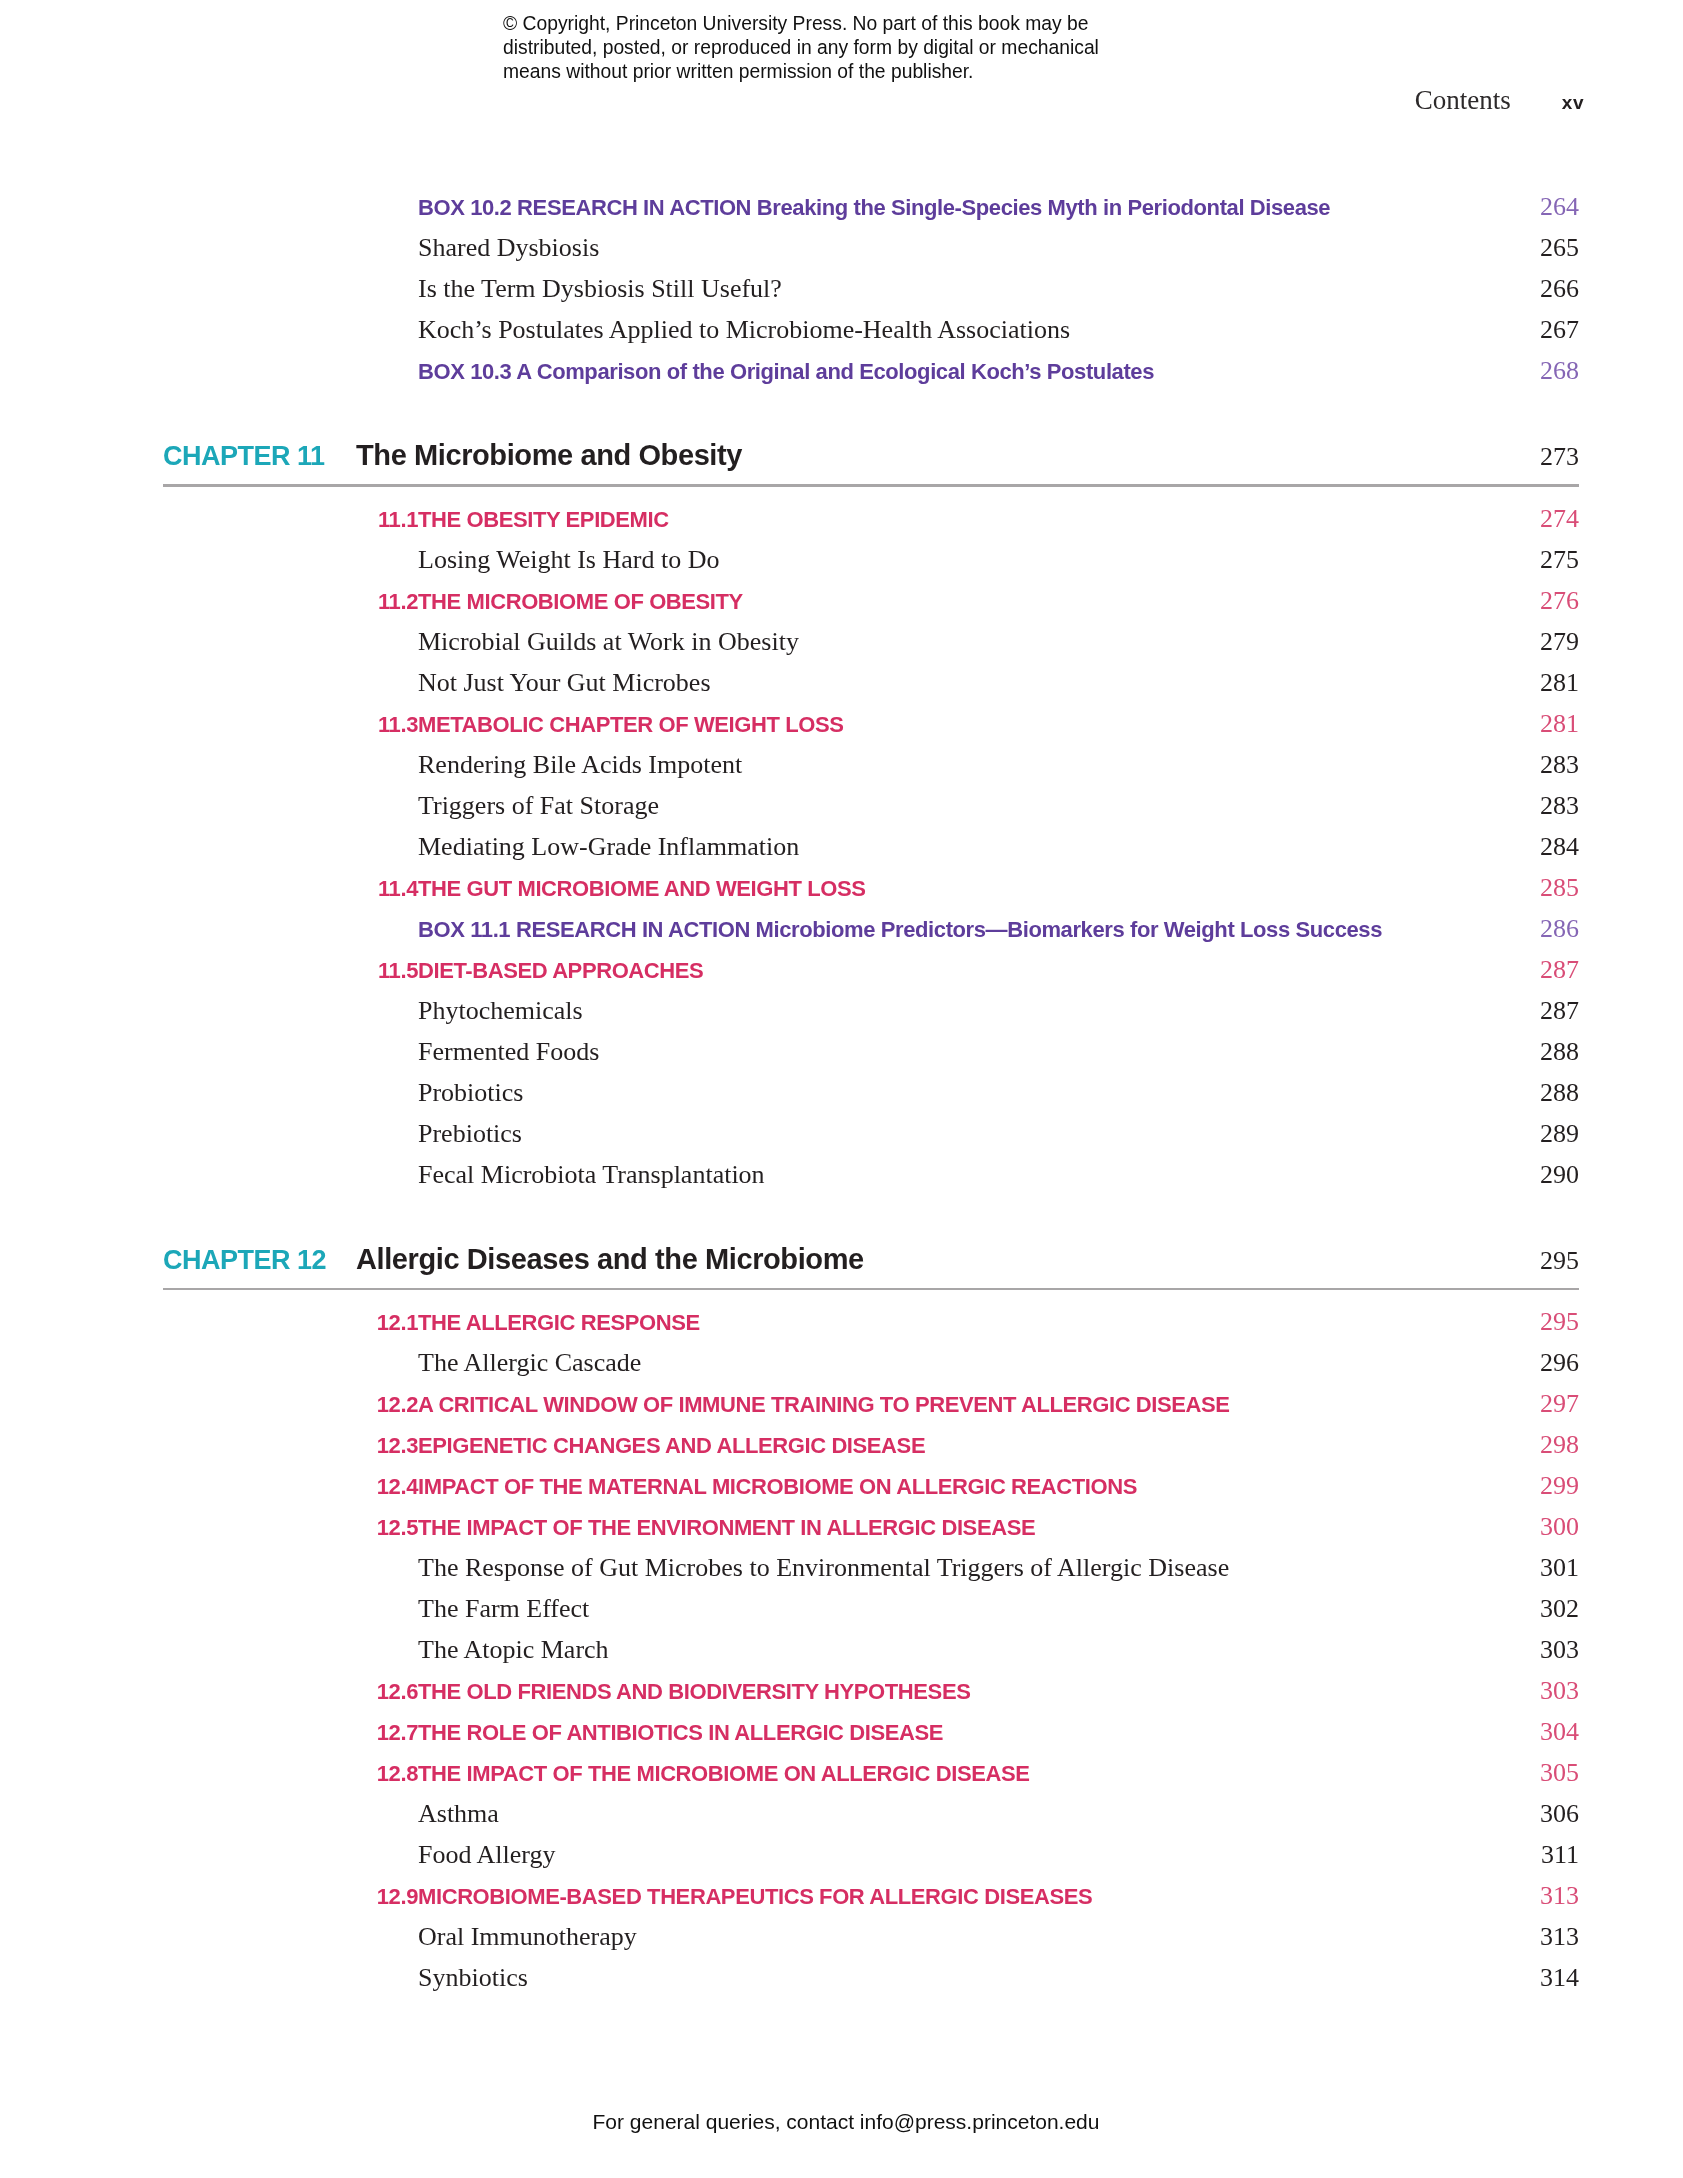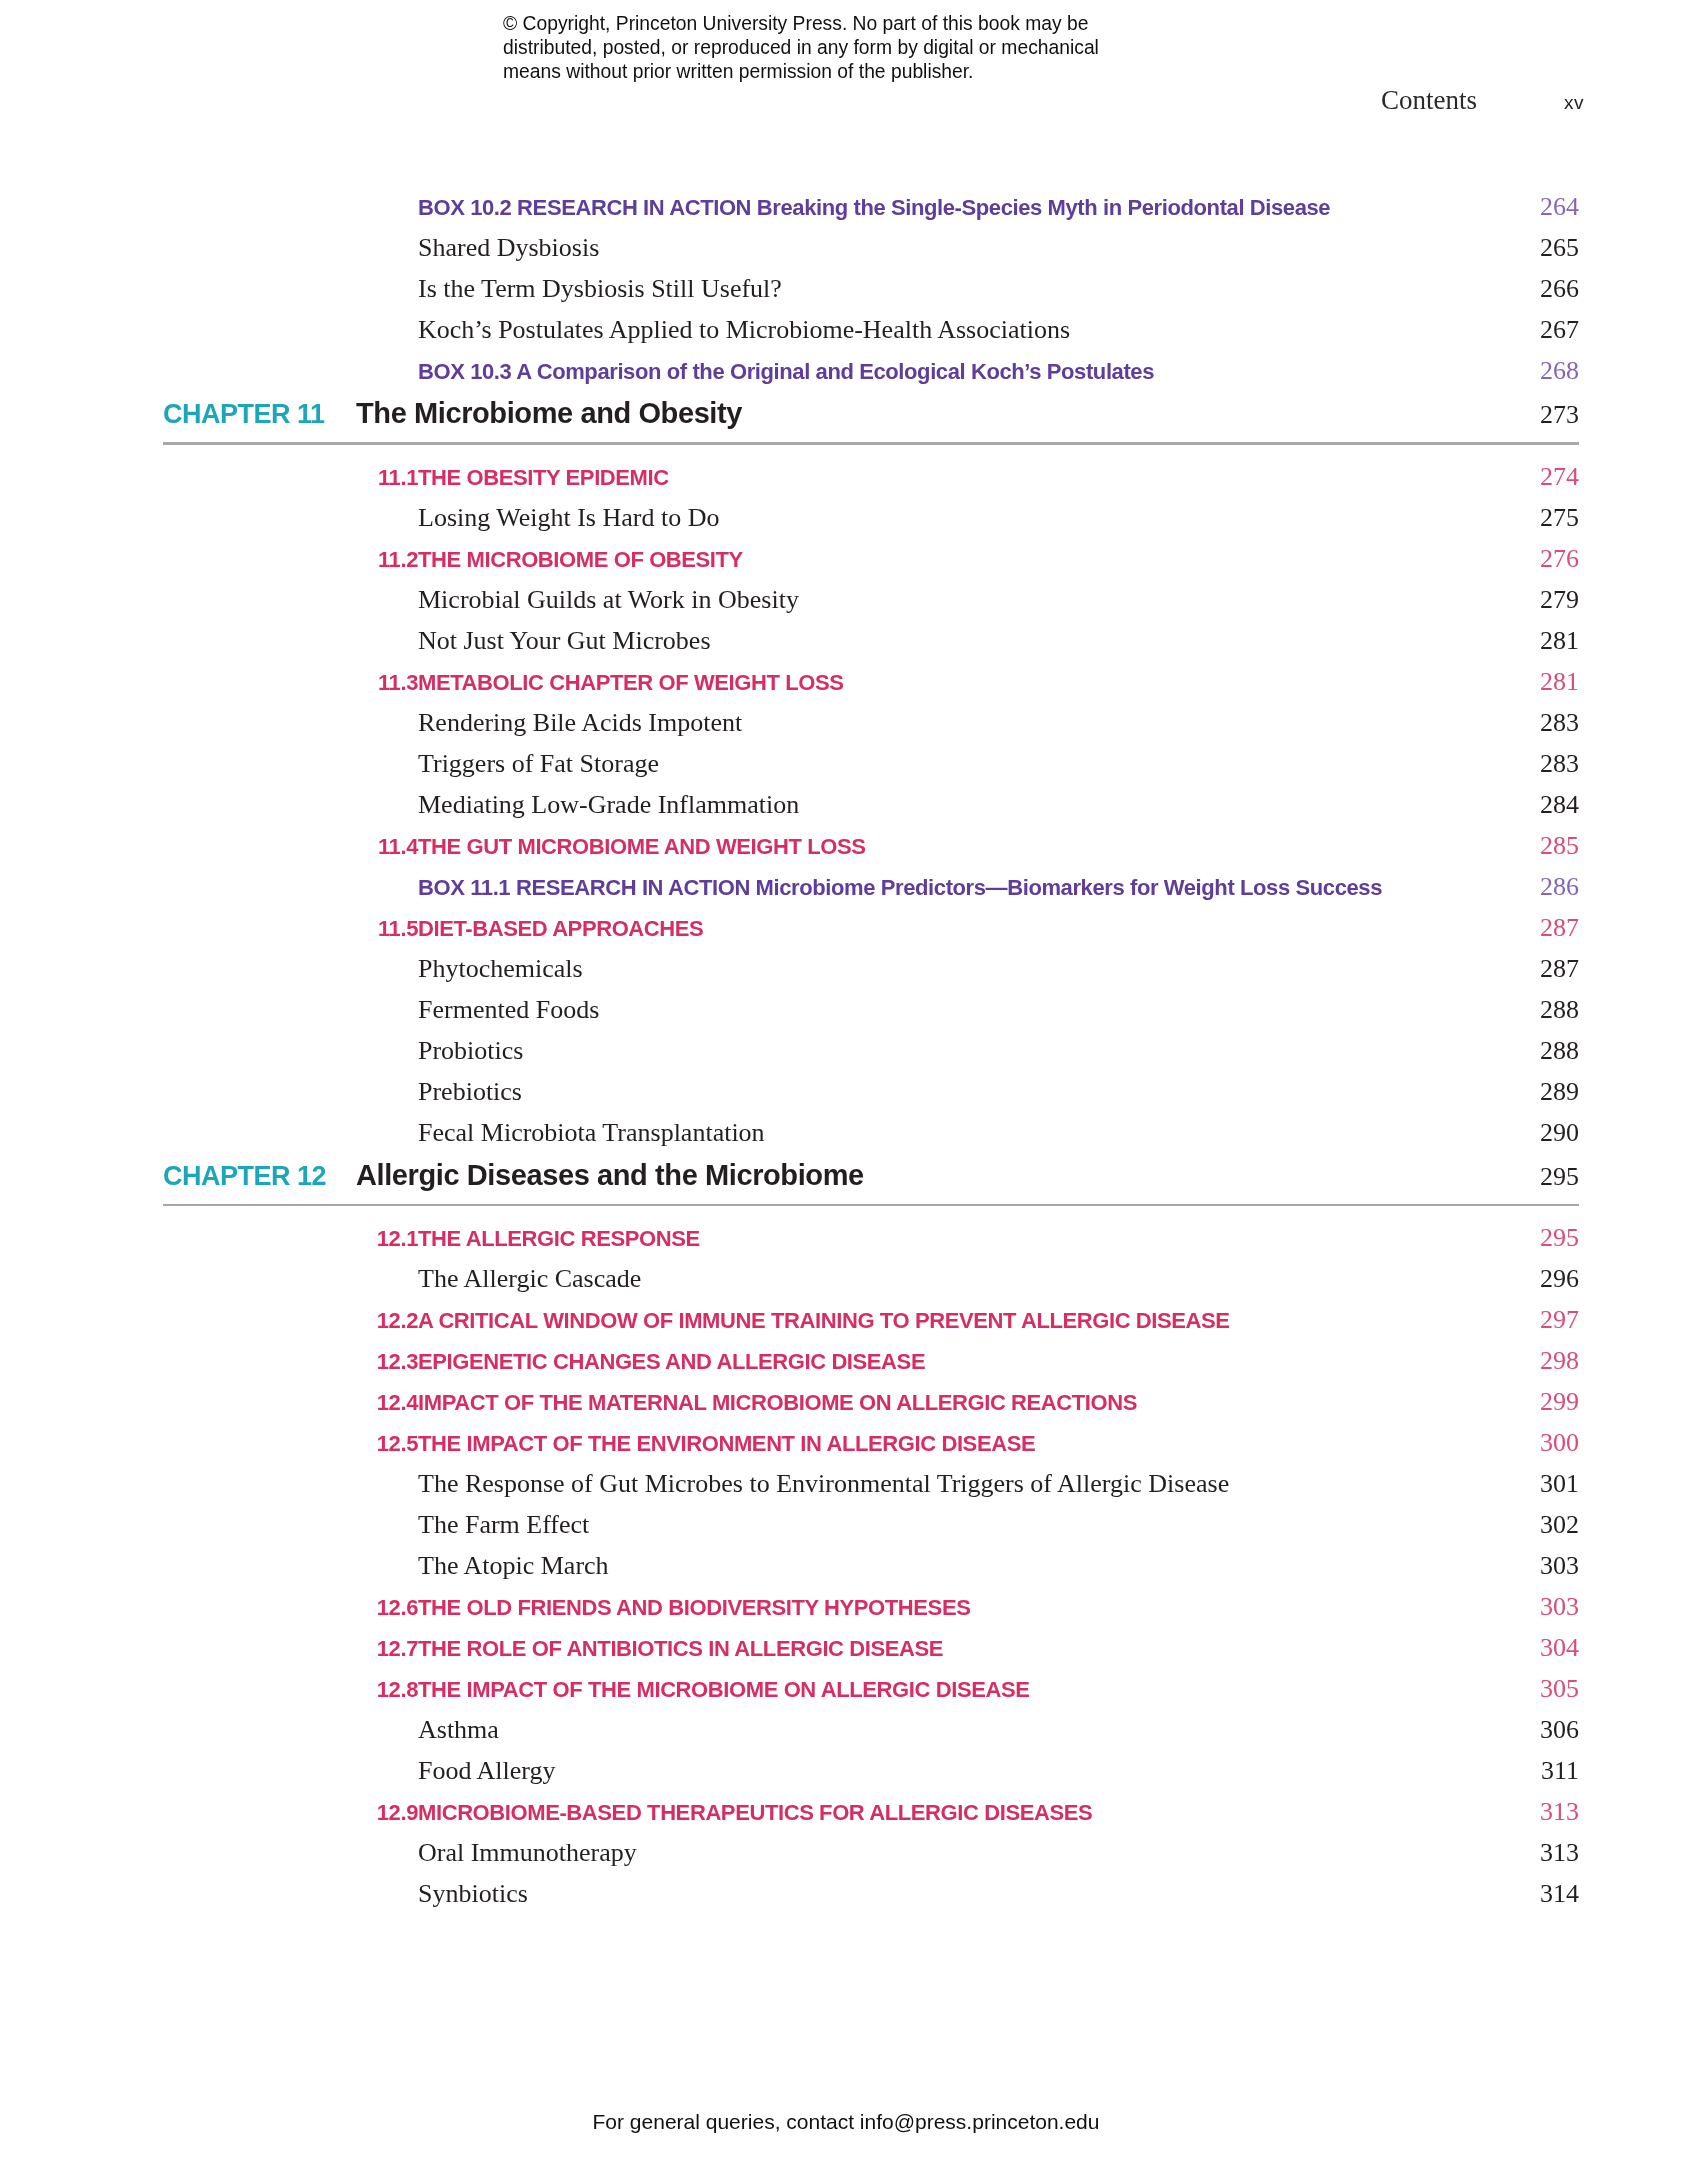--- a/index.html
+++ b/index.html
@@ -5,36 +5,36 @@
   html,body{margin:0;padding:0;}
   body{
     width:1683px;height:2178px;position:relative;background:#ffffff;
     font-family:"Liberation Sans",sans-serif;color:#231f20;overflow:hidden;
   }
   
   .copyright{position:absolute;left:503px;top:12px;font-size:19.3px;line-height:24px;color:#111;}
   
   .running-head{position:absolute;top:85px;right:99px;display:flex;align-items:baseline;gap:51px;}
   .contents-label{font-family:"Liberation Serif",serif;font-size:27px;color:#2d2a2b;}
-  .folio{font-size:19px;font-weight:normal;letter-spacing:0.5px;color:#231f20;margin-left:36px;}
+  .folio{font-size:19px;font-weight:bold;letter-spacing:0.5px;color:#231f20;}
   
   .toc{position:absolute;left:163px;top:192px;width:1416px;}
   .row{display:flex;align-items:baseline;height:41px;}
   .row.sub, .row.box{padding-left:255px;}
   .row.section{padding-left:185px;}
   .num{flex:none;width:70px;font-weight:bold;font-size:22px;letter-spacing:-0.4px;color:var(--pink);text-align:right;}
   .row.section .title{font-weight:bold;font-size:22px;letter-spacing:-0.4px;color:var(--pink);}
   .row.box .title{font-weight:bold;font-size:22px;letter-spacing:-0.4px;color:var(--purple);}
   .row.sub .title{font-family:"Liberation Serif",serif;font-size:26px;color:#231f20;}
   .row .title .it{}
   .pg{margin-left:auto;font-family:"Liberation Serif",serif;font-size:26px;color:#231f20;}
   .row.section .pg{color:var(--pink-page);}
   .row.box .pg{color:var(--purple-page);}
   
-  .chapter{}
+  .chapter{margin-top:42px;}
   .chapter-header{display:flex;align-items:baseline;}
   .chapter-label{flex:none;width:193px;font-weight:bold;font-size:27px;letter-spacing:-0.5px;color:var(--teal);}
   .chapter-title{font-weight:bold;font-size:29px;letter-spacing:-0.4px;color:#231f20;text-align:right;}
   .chapter-header .pg{font-size:26px;color:#231f20;}
   .rule{height:2.5px;background:#a8a6a7;margin-top:12px;margin-bottom:17px;}
   
   .footer{position:absolute;left:0;right:0;top:2110px;text-align:center;font-size:21px;color:#111;padding-left:9px;}
 </style>
 </head>
 <body style="--teal: #1CA7B8; --pink: #D62E63; --pink-page: #D94D77; --purple: #5E3D9B; --purple-page: #8566B5;">

